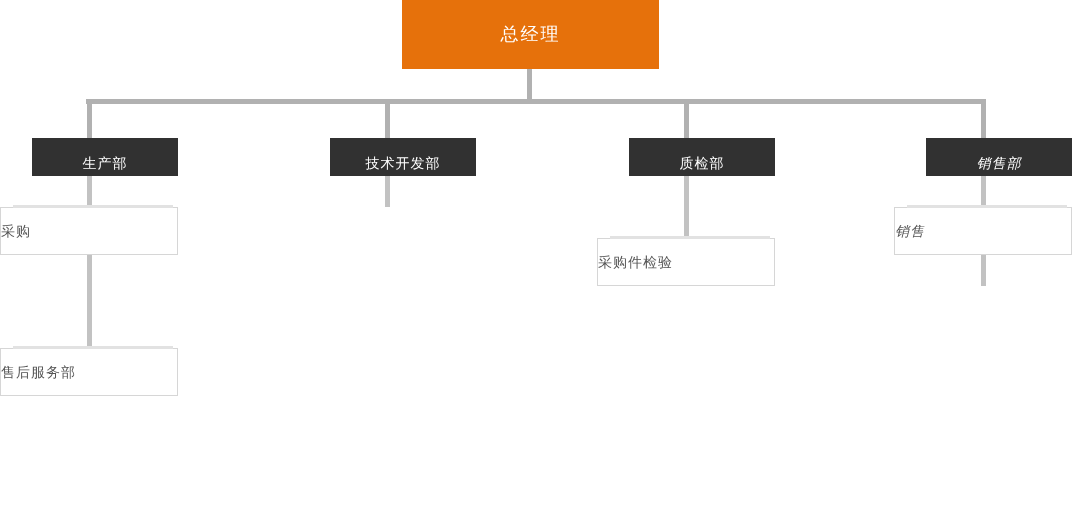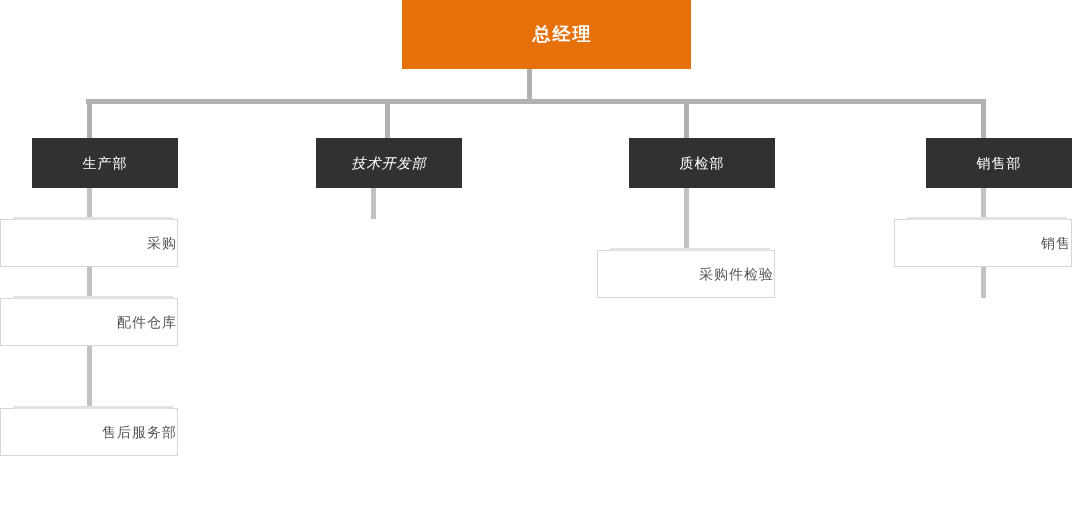--- a/index.html
+++ b/index.html
@@ -18,25 +18,24 @@
   
   .root-node {
     position: absolute;
     left: 402px;
     top: 0;
     width: 257px;
     height: 69px;
     background: var(--root-bg, #e6710b);
     color: var(--light-text, #ffffff);
     font-size: 18px;
-    font-weight: bold;
+    font-weight: normal;
     letter-spacing: 2px;
     line-height: 69px;
     text-align: center;
-    padding-left: 32px;
   }
   
   .trunk-v {
     position: absolute;
     left: 527px;
     top: 69px;
     width: 5px;
     height: 32px;
     background: var(--line, #b1b1b1);
   }
@@ -61,40 +60,40 @@
     margin: 0 auto;
     background: var(--stub, #c2c2c2);
   }
   
   .column {
     position: absolute;
     top: 138px;
     width: 178px;
   }
   .dept-node {
-    height: 50px;
+    height: 38px;
     background: var(--dept-bg, #313131);
     color: var(--light-text, #ffffff);
     font-size: 14px;
     letter-spacing: 1px;
     line-height: 50px;
     text-align: center;
     margin-left: 32px;
   }
   .child-node {
     position: relative;
     box-sizing: border-box;
     height: 48px;
     background: #ffffff;
     border: 1px solid var(--node-border, #d6d6d6);
     color: var(--node-text, #555555);
     font-size: 14px;
     letter-spacing: 1px;
     line-height: 46px;
-    text-align: right;
+    text-align: left;
   }
   .child-node::before {
     content: "";
     position: absolute;
     top: -3px;
     left: 12px;
     right: 4px;
     height: 3px;
     background: var(--node-strip, #e2e2e2);
   }
@@ -106,38 +105,37 @@
   <div class="root-node">总经理</div>
   <div class="trunk-v"></div>
   <div class="trunk-h"></div>
   <div id="columns-host">
       <div class="drop-v" style="left: 86.5px;"></div>
       <div class="column" style="left: 0px;">
         <div class="dept-node">生产部</div>
         <div class="stub-v"></div>
         <div class="child-node">采购</div>
         <div class="stub-v"></div>
-        <div class="child-node">配件仓库</div>
         <div class="stub-v"></div>
         <div class="stub-v"></div>
         <div class="child-node">售后服务部</div>
       </div>
       <div class="drop-v" style="left: 384.5px;"></div>
-      <div class="column" style="left: 284px; font-style: italic;">
+      <div class="column" style="left: 298px;">
         <div class="dept-node">技术开发部</div>
         <div class="stub-v"></div>
       </div>
       <div class="drop-v" style="left: 683.5px;"></div>
       <div class="column" style="left: 597px;">
         <div class="dept-node">质检部</div>
         <div class="stub-v"></div>
         <div class="stub-v"></div>
         <div class="child-node">采购件检验</div>
       </div>
       <div class="drop-v" style="left: 980.5px;"></div>
-      <div class="column" style="left: 894px;">
+      <div class="column" style="left: 894px; font-style: italic;">
         <div class="dept-node">销售部</div>
         <div class="stub-v"></div>
         <div class="child-node">销售</div>
         <div class="stub-v"></div>
       </div>
     </div>
 </div>
 
 </body></html>

